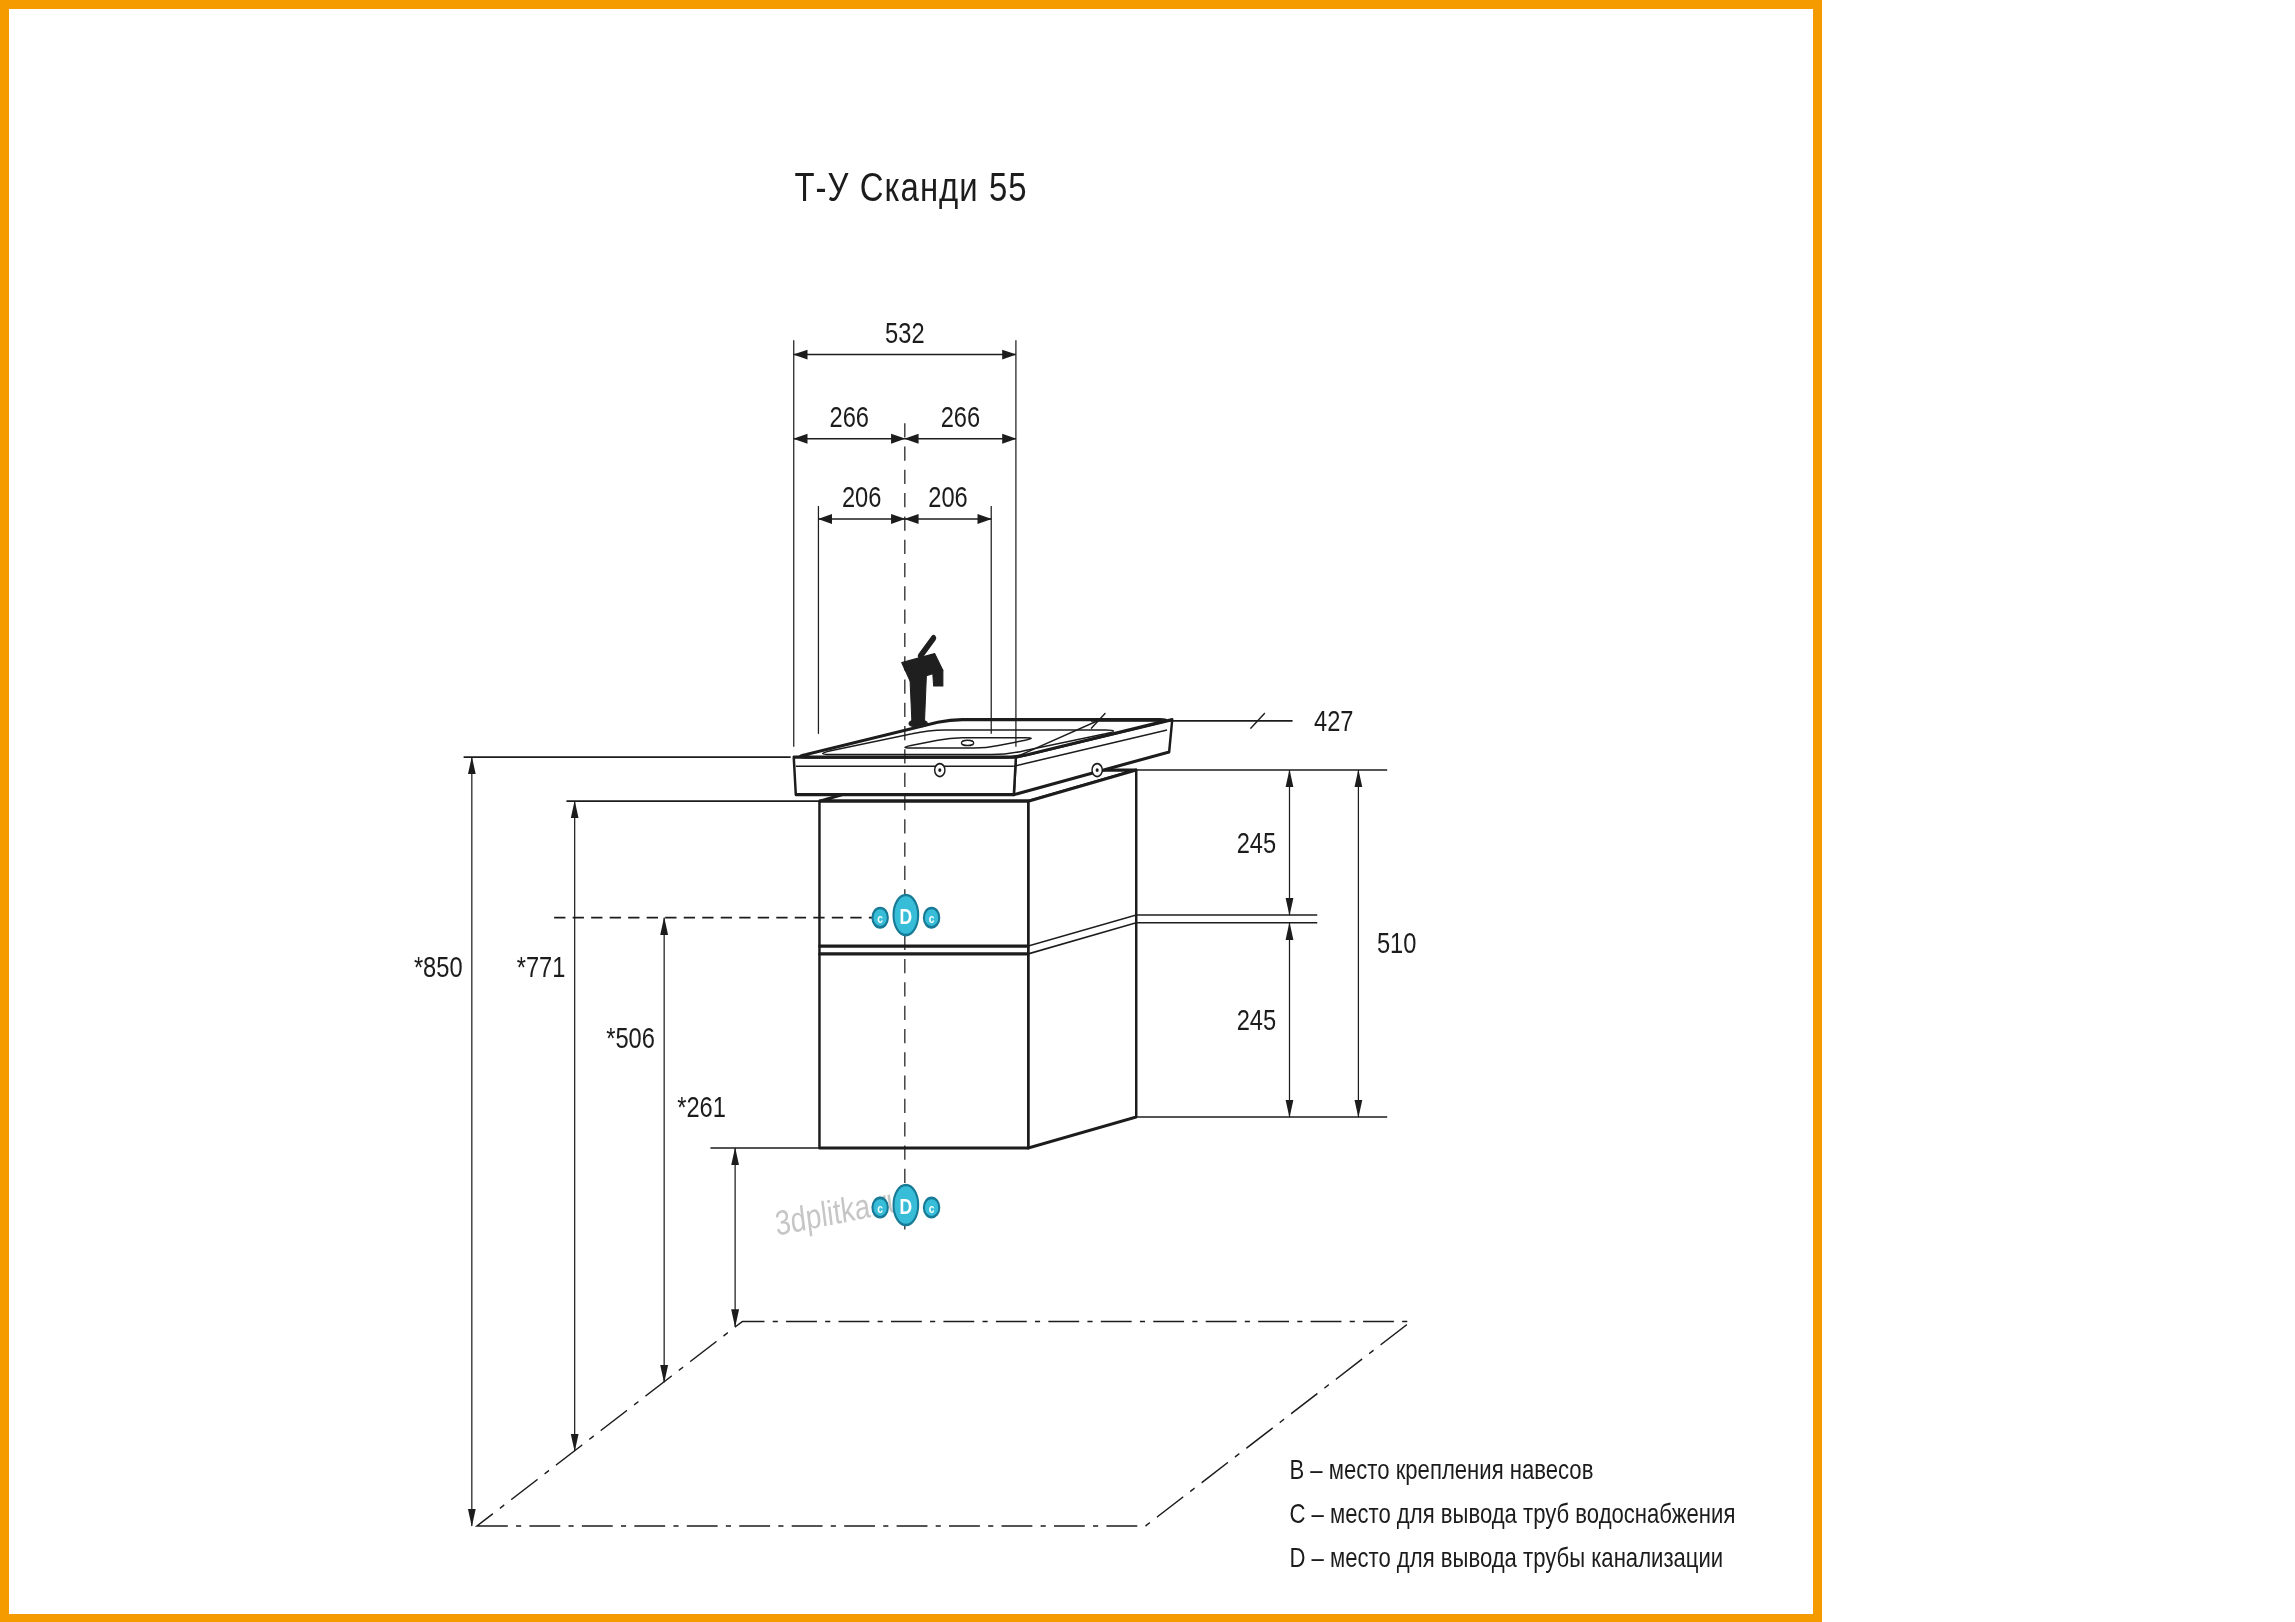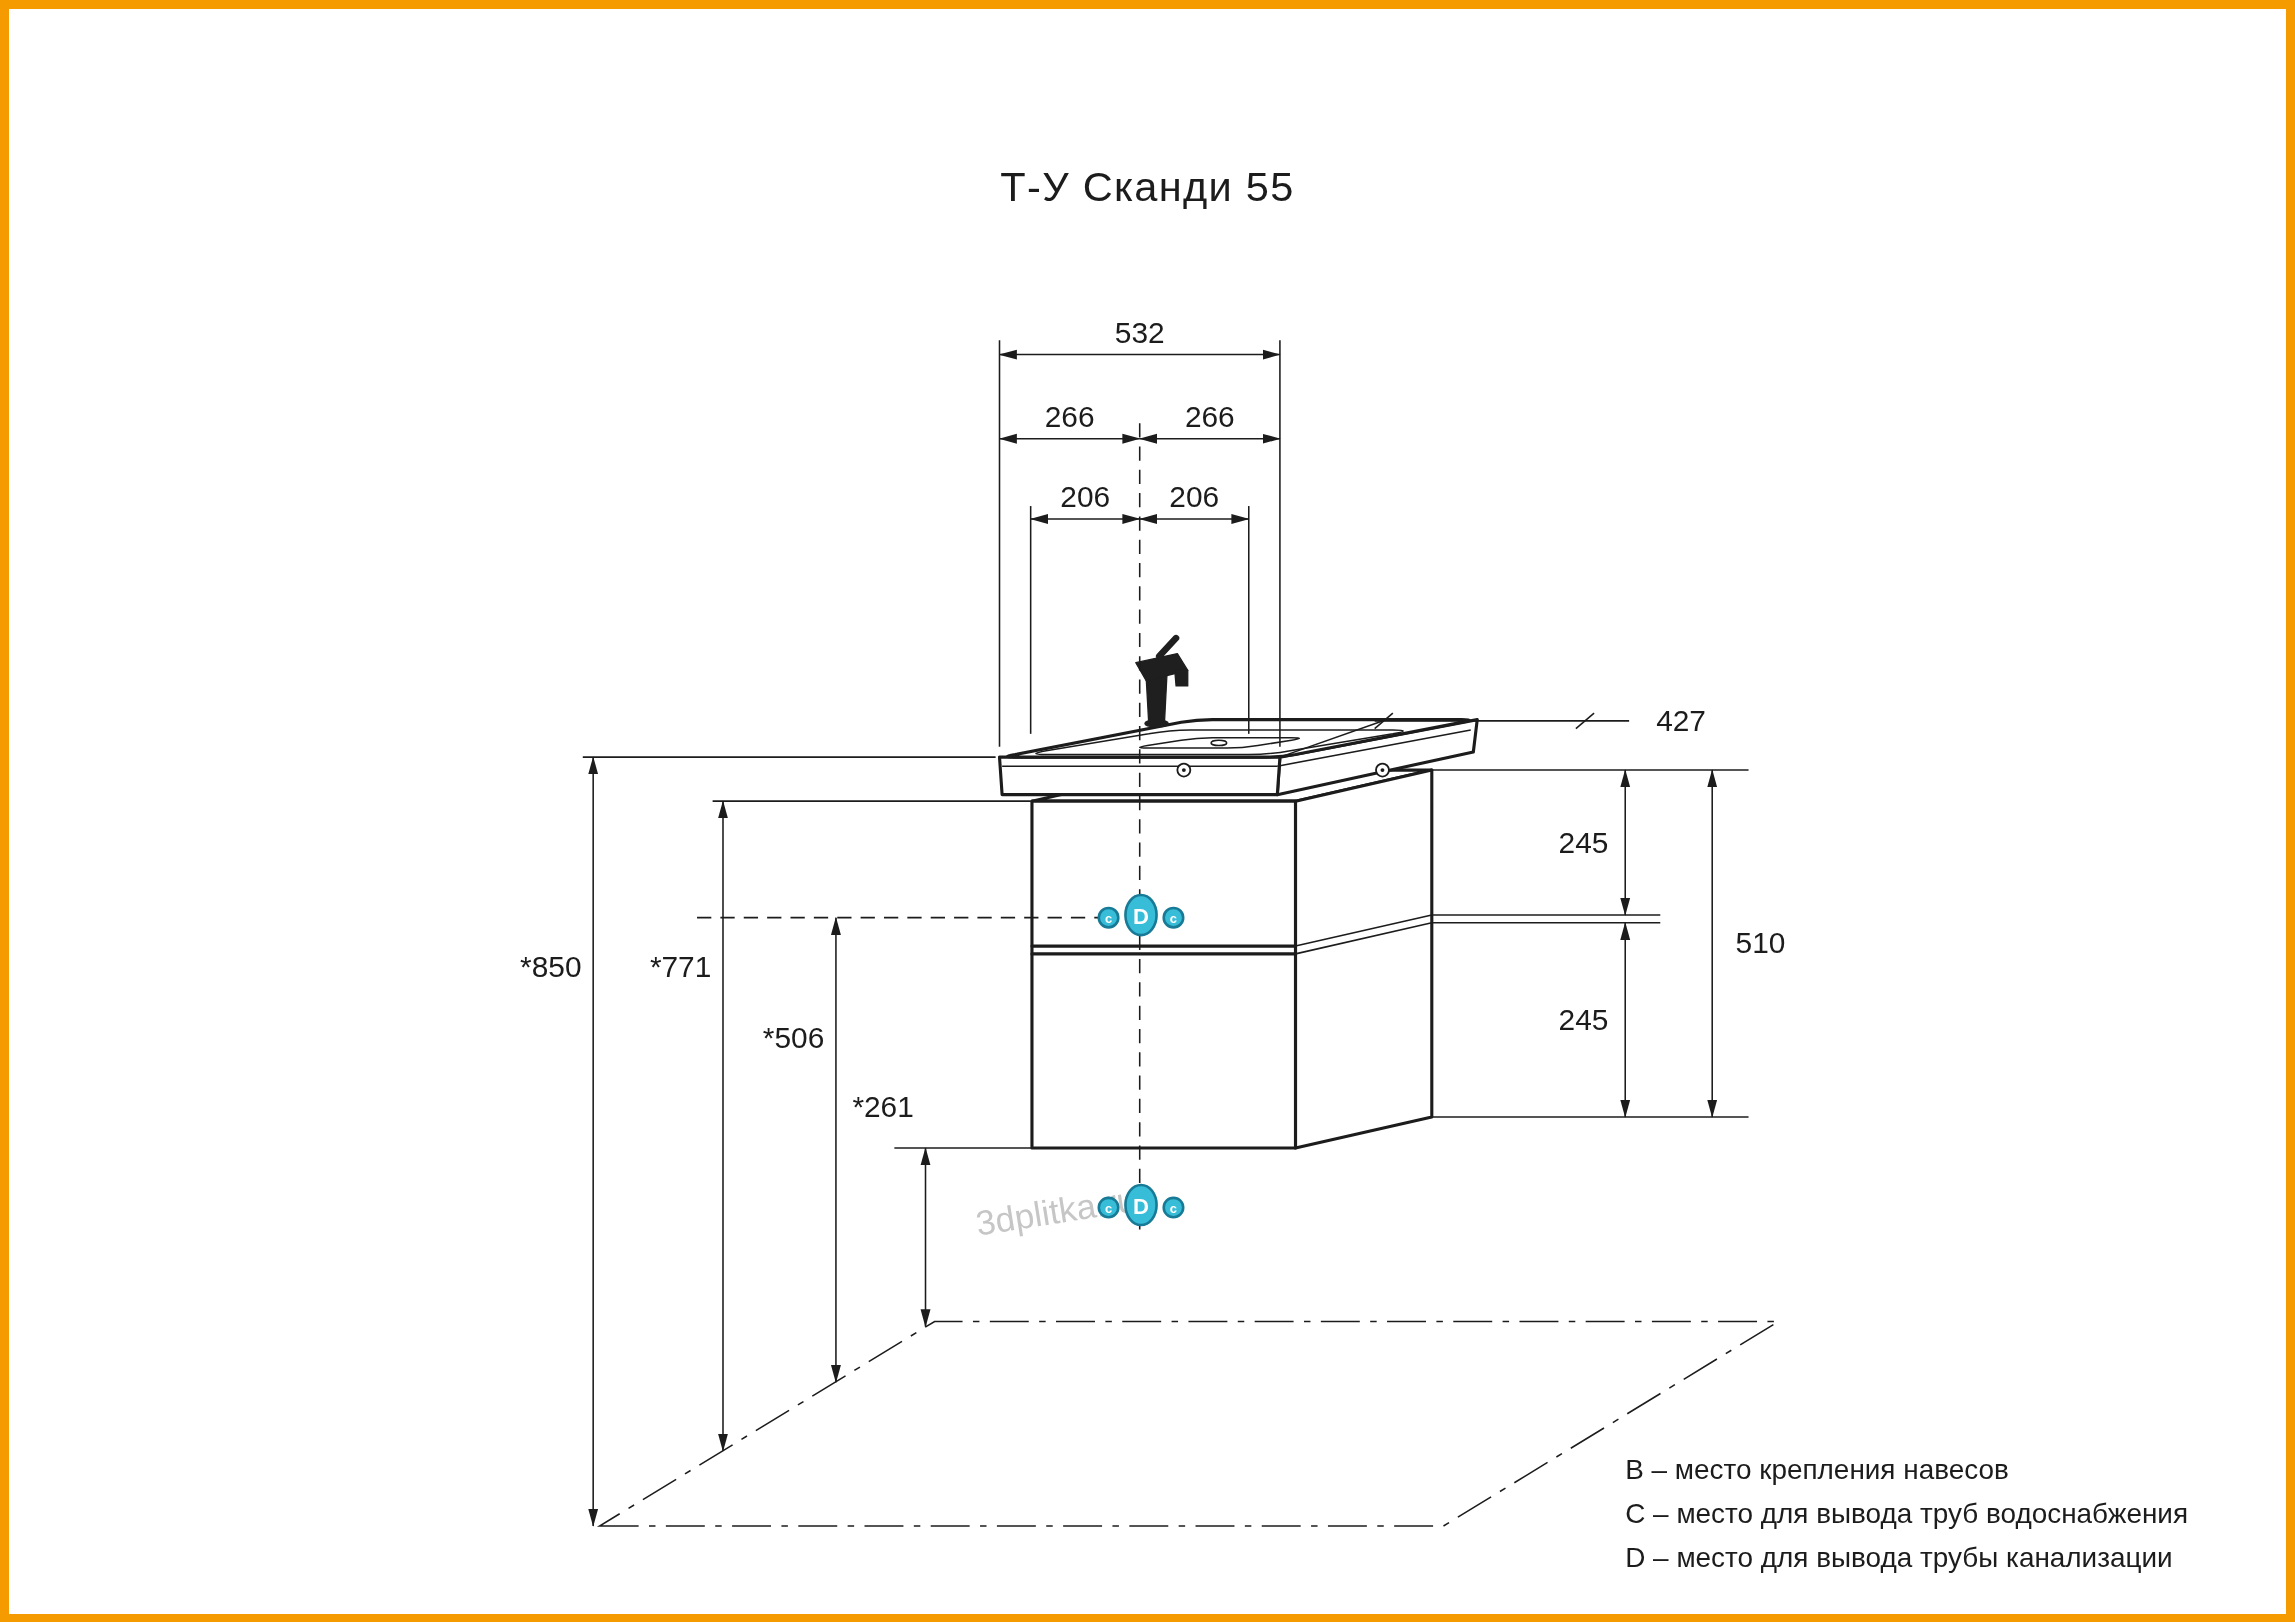--- a/index.html
+++ b/index.html
@@ -1,16 +1,16 @@
 <!DOCTYPE html>
 <html style="font-size:10.5px"><head>
 <meta charset="utf-8">
 <style>
   html,body{margin:0;padding:0;background:#ffffff;}
-  .page{width:2295px;height:1623px;box-sizing:border-box;border:9.2px solid #f59b00;background:#fff;position:relative;overflow:hidden;}
+  .page{width:1822px;height:1623px;box-sizing:border-box;border:9.2px solid #f59b00;background:#fff;position:relative;overflow:hidden;}
   svg{display:block;width:100%;height:100%;}
   text{font-family:"Liberation Sans",sans-serif;fill:#1c1c1c;}
   .t-title{font-size:32px;letter-spacing:1px;}
   .t-dim{font-size:23px;}
   .t-legend{font-size:21.5px;}
   .t-wm{font-size:27px;fill:#c6c6c6;}
   .t-mkD{font-size:17px;font-weight:bold;fill:#ffffff;}
   .t-mkC{font-size:10px;font-weight:bold;fill:#ffffff;}
   .ln{stroke:#1c1c1c;stroke-width:2.4;fill:none;stroke-linejoin:round;stroke-linecap:round;}
   .lnf{stroke:#1c1c1c;stroke-width:2.4;fill:#ffffff;stroke-linejoin:round;}

